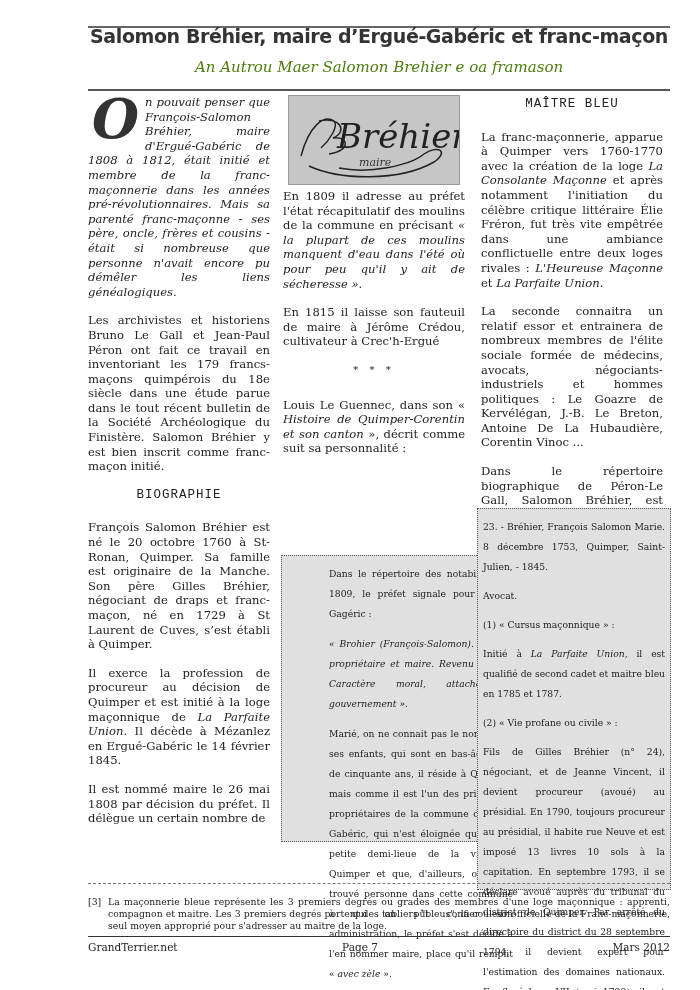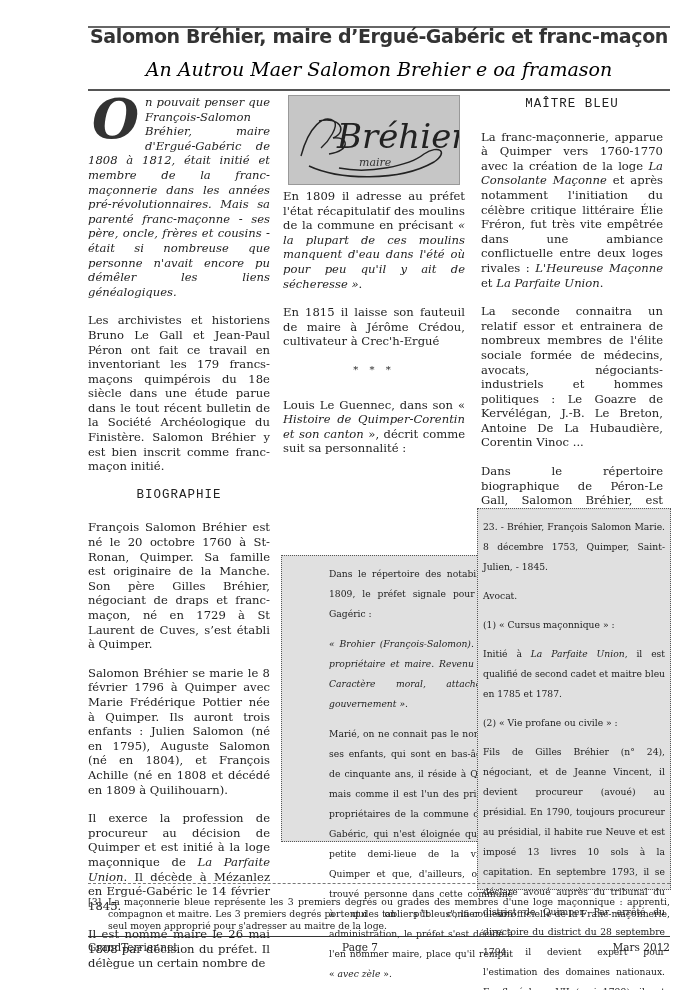--- a/index.html
+++ b/index.html
@@ -1,19 +1,19 @@
 <!DOCTYPE html>
 <html><head>
 <meta charset="utf-8">
 <style>
   html, body { margin: 0; padding: 0; background: #ffffff; }
   body { width: 700px; height: 990px; position: relative; overflow: hidden; font-family: "DejaVu Serif", serif; color: #222; }
   .topline { position: absolute; left: 88px; top: 26px; width: 582px; height: 2px; background: #666; }
   .title { position: absolute; left: 88px; top: 25px; width: 582px; text-align: center; font-family: "DejaVu Sans", sans-serif; font-size: 19px; font-weight: bold; letter-spacing: -0.4px; color: #333; }
-  .subtitle { position: absolute; left: 88px; top: 58px; width: 582px; text-align: center; font-family: "DejaVu Serif", serif; font-style: italic; font-size: 19px; color: #000000; }
+  .subtitle { position: absolute; left: 88px; top: 58px; width: 582px; text-align: center; font-family: "DejaVu Serif", serif; font-style: italic; font-size: 15px; color: #4d7c0f; }
   .rule2 { position: absolute; left: 88px; top: 89px; width: 582px; height: 2px; background: #555; }
   .col { position: absolute; top: 95px; font-size: 11.6px; line-height: 14.6px; text-align: justify; }
   .col1 { left: 88px; width: 182px; }
   .col2 { left: 283px; width: 182px; }
   .col3 { left: 481px; width: 182px; }
   p { margin: 0 0 14px 0; }
   .intro { font-style: italic; }
   .dropcap { float: left; font-family: "DejaVu Serif", serif; font-style: italic; font-size: 54px; line-height: 44px; margin: 2px 6px 0 4px; color: #333; font-weight: bold; }
   .heading { text-align: center; font-family: Liberation Mono, monospace; font-size: 12.5px; letter-spacing: 1px; color: #222; margin: 2px 0 18px 0; }
   .sig { width: 170px; height: 88px; margin: 0 auto 4px auto; background: #c9c9c9; border: 1px solid #999; position: relative; overflow: hidden; }
@@ -44,21 +44,20 @@
 <div class="subtitle">An Autrou Maer Salomon Brehier e oa framason</div>
 <div class="rule2"></div>
 
 <div class="col col1">
   <p class="intro">
     <span class="dropcap">O</span><span>n pouvait penser que François-Salomon Bréhier, maire d'Ergué-Gabéric de 1808 à 1812, était initié et membre de la franc-maçonnerie dans les années pré-révolutionnaires. Mais sa parenté franc-maçonne - ses père, oncle, frères et cousins - était si nombreuse que personne n'avait encore pu démêler les liens généalogiques.</span>
   </p>
   <p>Les archivistes et historiens Bruno Le Gall et Jean-Paul Péron ont fait ce travail en inventoriant les 179 francs-maçons quimpérois du 18e siècle dans une étude parue dans le tout récent bulletin de la Société Archéologique du Finistère. Salomon Bréhier y est bien inscrit comme franc-maçon initié.</p>
   <div class="heading">BIOGRAPHIE</div>
   <p>François Salomon Bréhier est né le 20 octobre 1760 à St-Ronan, Quimper. Sa famille est originaire de la Manche. Son père Gilles Bréhier, négociant de draps et franc-maçon,  né en 1729 à St Laurent de Cuves, s’est établi à Quimper.</p>
-  <p>Salomon Bréhier se marie le 8 février 1796 à Quimper avec Marie Frédérique Pottier née à Quimper. Ils auront trois enfants : Julien Salomon (né en 1795), Auguste Salomon (né en 1804), et François Achille (né en 1808 et décédé en 1809 à Quilihouarn).</p>
   <p><span>Il exerce la profession de procureur au décision de Quimper et est initié à la loge maçonnique de </span><span class="it">La Parfaite Union</span><span>. Il décède à Mézanlez en Ergué-Gabéric le 14 février 1845.</span></p>
   <p>Il est nommé maire le 26 mai 1808 par décision du préfet. Il délègue un certain nombre de</p>
 </div>
 
 <div class="col col2">
   <div class="sig">
     <svg width="170" height="88" viewBox="0 0 170 88">
       <rect width="170" height="88" fill="#c6c6c6"></rect>
       <path d="M12 60 C 20 30, 35 18, 45 25 C 50 30, 40 45, 32 52 M 30 25 C 50 20, 60 35, 44 42 C 60 40, 62 55, 40 58" stroke="#222" stroke-width="1.4" fill="none"></path>
       <text x="48" y="52" font-family="DejaVu Serif, serif" font-style="italic" font-size="34" fill="#222">Bréhier</text>

